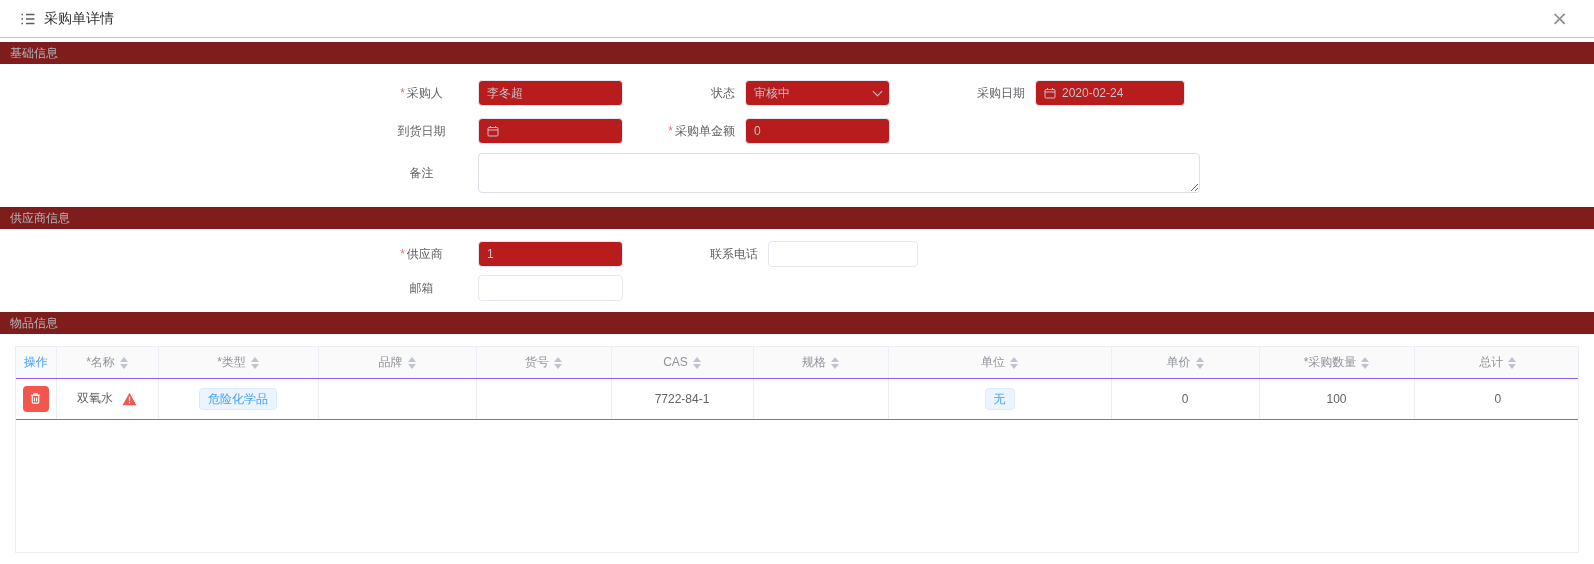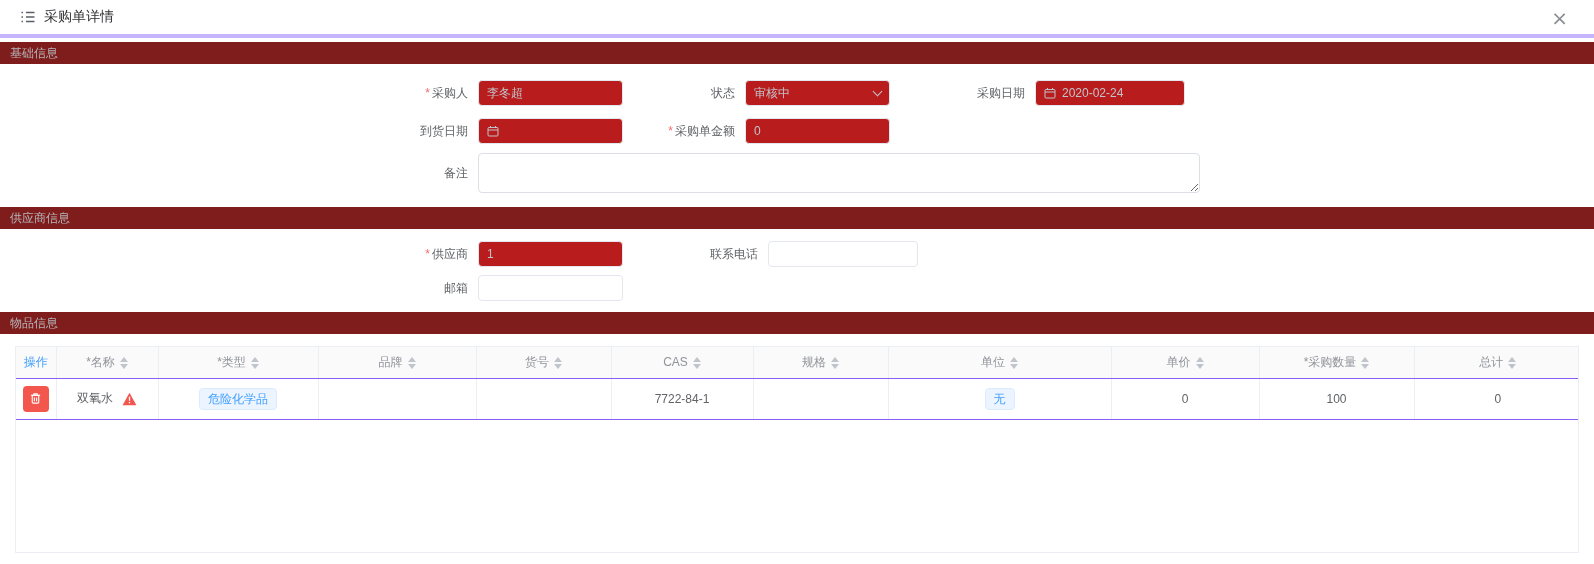--- a/index.html
+++ b/index.html
@@ -1,38 +1,38 @@
 <!DOCTYPE html>
 <html><head>
 <meta charset="utf-8">
 <style>
   * { box-sizing: border-box; margin: 0; padding: 0; }
   html,body { width:1594px; height:564px; overflow:hidden; background:#fff;
     font-family:"Liberation Sans","DejaVu Sans",sans-serif; font-size:12px; color:#606266; }
 
   
   .dlg-header { position:relative; height:38px; display:flex; align-items:center;
-    padding:0 20px; border-bottom:4px solid #c4b5fd; }
+    padding:0 20px; border-bottom:1px solid #c4b5fd; }
   .dlg-title { font-size:14px; color:#303133; margin-left:8px; }
   .close-btn { position:absolute; right:26px; top:8px; font-size:20px; line-height:20px;
     color:#8a8d92; cursor:pointer; background:none; border:none;
     font-family:"DejaVu Sans",sans-serif; }
 
   
   .section-bar { height:22px; line-height:22px; background:#7f1d1d; color:#b4b6ba;
     font-size:12px; padding-left:10px; }
   .mt4 { margin-top:4px; } .mt14 { margin-top:14px; } .mt11 { margin-top:11px; }
 
   
   .form-row { display:flex; align-items:flex-start; padding-left:375px; }
   .r1 { margin-top:16px; } .r2 { margin-top:12px; } .r3 { margin-top:9px; }
   .fg { display:flex; align-items:center; }
   .lbl { display:inline-block; text-align:right; padding-right:10px; color:#606266;
     font-size:12px; line-height:26px; white-space:nowrap; }
-  .lw1 { width:103px; } .lw2 { width:122px; } .lw3 { width:145px; }
+  .lw1 { width:103px;text-align:center; } .lw2 { width:122px; } .lw3 { width:145px; }
   .req { color:#f56c6c; margin-right:2px; }
   .ibox { height:26px; border:1px solid #e4e7ed; border-radius:4px; background:#fff;
     display:flex; align-items:center; padding:0 8px; font-size:12px; color:#606266; }
   .ibox.disabled { background:#b91c1c; color:#c0c4cc; }
   .w145 { width:145px; } .w150 { width:150px; }
   .ival { flex:1; overflow:hidden; white-space:nowrap; }
   .chevron { width:7px; height:7px; border-right:1px solid #c0c4cc; border-bottom:1px solid #c0c4cc;
     transform:rotate(45deg); margin-top:-4px; }
   .cal-icon { margin-right:6px; flex:none; display:inline-flex; }
   textarea.remark { width:722px; height:40px; border:1px solid #dcdfe6; border-radius:4px;

